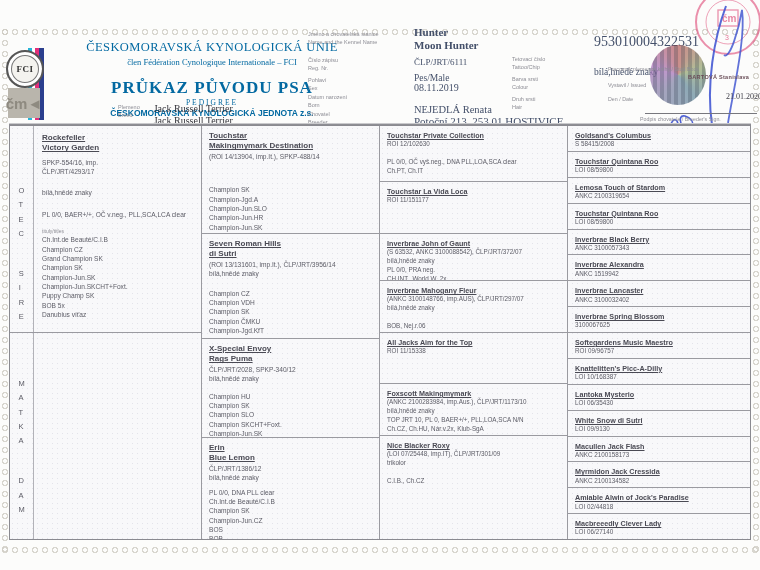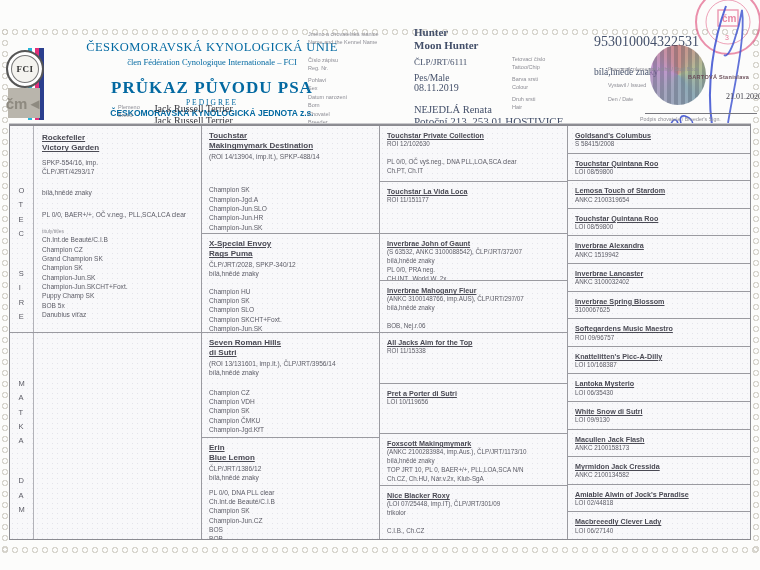--- a/index.html
+++ b/index.html
@@ -213,41 +213,41 @@
       <div class="box bline" style="height:108px">
         <div class="nm pre">Touchstar
 Makingmymark Destination</div>
         <div class="rg">(ROI 14/13904, imp.It.), SPKP-488/14</div>
         <div class="titles pre" style="margin-top:24px">Champion SK
 Champion-Jgd.A
 Champion-Jun.SLO
 Champion-Jun.HR
 Champion-Jun.SK</div>
       </div>
+      <div class="box bline" style="height:105px">
+        <div class="nm pre">Seven Roman Hills
+di Sutri</div>
+        <div class="rg">(ROI 13/131601, imp.It.), ČLP/JRT/3956/14</div>
+        <div class="cl">bílá,hnědé znaky</div>
+        <div class="titles pre" style="margin-top:10px">Champion CZ
+Champion VDH
+Champion SK
+Champion ČMKU
+Champion-Jgd.KfT</div>
+      </div>
       <div class="box bline" style="height:99px">
         <div class="nm pre">X-Special Envoy
 Rags Puma</div>
         <div class="rg">ČLP/JRT/2028, SPKP-340/12</div>
         <div class="cl">bílá,hnědé znaky</div>
         <div class="titles pre" style="margin-top:8px">Champion HU
 Champion SK
 Champion SLO
 Champion SKCHT+Foxt.
 Champion-Jun.SK</div>
-      </div>
-      <div class="box bline" style="height:105px">
-        <div class="nm pre">Seven Roman Hills
-di Sutri</div>
-        <div class="rg">(ROI 13/131601, imp.It.), ČLP/JRT/3956/14</div>
-        <div class="cl">bílá,hnědé znaky</div>
-        <div class="titles pre" style="margin-top:10px">Champion CZ
-Champion VDH
-Champion SK
-Champion ČMKU
-Champion-Jgd.KfT</div>
       </div>
       <div class="box" style="flex:1">
         <div class="nm pre">Erin
 Blue Lemon</div>
         <div class="rg">ČLP/JRT/1386/12</div>
         <div class="cl">bílá,hnědé znaky</div>
         <div class="titles pre" style="margin-top:5px">PL 0/0, DNA PLL clear
 Ch.Int.de Beauté/C.I.B
 Champion SK
 Champion-Jun.CZ
@@ -279,24 +279,20 @@
         <div class="nm">Inverbrae Mahogany Fleur</div>
         <div class="rg">(ANKC 3100148766, imp.AUS), ČLP/JRT/297/07</div>
         <div class="ln pre">bílá,hnědé znaky
 
 BOB, Nej.r.06</div>
       </div>
       <div class="box g3 bline" style="height:51px">
         <div class="nm">All Jacks Aim for the Top</div>
         <div class="rg">ROI 11/15338</div>
       </div>
-      <div class="box g3 bline" style="height:50px">
-        <div class="nm">Pret a Porter di Sutri</div>
-        <div class="rg">LOI 10/119656</div>
-      </div>
       <div class="box g3 bline" style="height:52px">
         <div class="nm">Foxscott Makingmymark</div>
         <div class="rg">(ANKC 2100283984, imp.Aus.), ČLP/JRT/1173/10</div>
         <div class="ln pre">bílá,hnědé znaky
 TOP JRT 10, PL 0, BAER+/+, PLL,LOA,SCA N/N
 Ch.CZ, Ch.HU, Nár.v.2x, Klub-SgA</div>
       </div>
       <div class="box g3" style="flex:1">
         <div class="nm">Nice Blacker Roxy</div>
         <div class="rg">(LOI 07/25448, imp.IT), ČLP/JRT/301/09</div>
@@ -317,20 +313,24 @@
         </div>
       <div class="box g4 bline" style="flex:1">
           <div class="nm">Lemosa Touch of Stardom</div>
           <div class="rg">ANKC 2100319654</div>
         </div>
       <div class="box g4 bline" style="flex:1">
           <div class="nm">Touchstar Quintana Roo</div>
           <div class="rg">LOI 08/59800</div>
         </div>
       <div class="box g4 bline" style="flex:1">
+          <div class="nm">Inverbrae Black Berry</div>
+          <div class="rg">ANKC 3100057343</div>
+        </div>
+      <div class="box g4 bline" style="flex:1">
           <div class="nm">Inverbrae Alexandra</div>
           <div class="rg">ANKC 1519942</div>
         </div>
       <div class="box g4 bline" style="flex:1">
           <div class="nm">Inverbrae Lancaster</div>
           <div class="rg">ANKC 3100032402</div>
         </div>
       <div class="box g4 bline" style="flex:1">
           <div class="nm">Inverbrae Spring Blossom</div>
           <div class="rg">3100067625</div>

